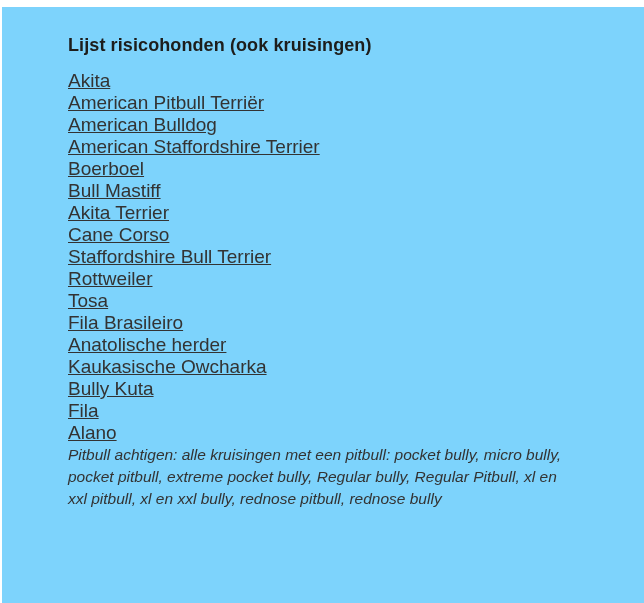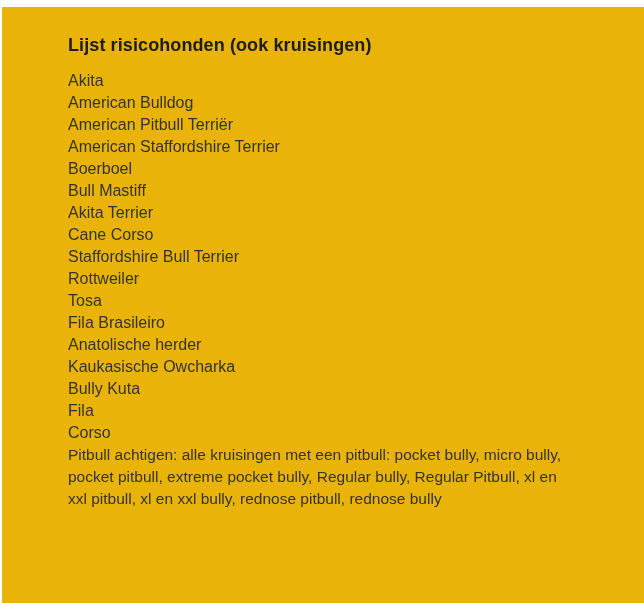--- a/index.html
+++ b/index.html
@@ -15,71 +15,73 @@
     width: 644px;
     height: 603px;
     background: #ffffff;
   }
   .panel {
     position: absolute;
     left: 2px;
     top: 7px;
     right: 0;
     bottom: 0;
-    background: #eab308;
+    background: #7dd3fc;
   }
   .content {
     padding: 26px 40px 0 66px;
   }
   .title {
     font-size: 18px;
     font-weight: 700;
     line-height: 24px;
     color: #1d1d1b;
     margin-bottom: 13px;
     letter-spacing: 0.1px;
   }
   .breed-list {
     list-style: none;
   }
   .breed-list li {
-    font-size: 16px;
+    font-size: 19px;
     line-height: 22px;
     color: #333333;
     white-space: nowrap;
+    text-decoration: underline;
   }
   .pitbull-note {
     font-size: 15.5px;
     line-height: 22px;
     color: #333333;
     max-width: 505px;
+    font-style: italic;
   }
 </style>
 </head>
 <body>
 
 <div class="page">
   <div class="panel">
     <div class="content">
       <h2 class="title">Lijst risicohonden (ook kruisingen)</h2>
       <ul class="breed-list">
         <li>Akita</li>
+        <li>American Pitbull Terriër</li>
         <li>American Bulldog</li>
-        <li>American Pitbull Terriër</li>
         <li>American Staffordshire Terrier</li>
         <li>Boerboel</li>
         <li>Bull Mastiff</li>
         <li>Akita Terrier</li>
         <li>Cane Corso</li>
         <li>Staffordshire Bull Terrier</li>
         <li>Rottweiler</li>
         <li>Tosa</li>
         <li>Fila Brasileiro</li>
         <li>Anatolische herder</li>
         <li>Kaukasische Owcharka</li>
         <li>Bully Kuta</li>
         <li>Fila</li>
-        <li>Corso</li>
+        <li>Alano</li>
       </ul>
       <p class="pitbull-note">Pitbull achtigen: alle kruisingen met een pitbull: pocket bully, micro bully, pocket pitbull, extreme pocket bully, Regular bully, Regular Pitbull, xl en xxl pitbull, xl en xxl bully, rednose pitbull, rednose bully</p>
     </div>
   </div>
 </div>
 
 </body></html>

